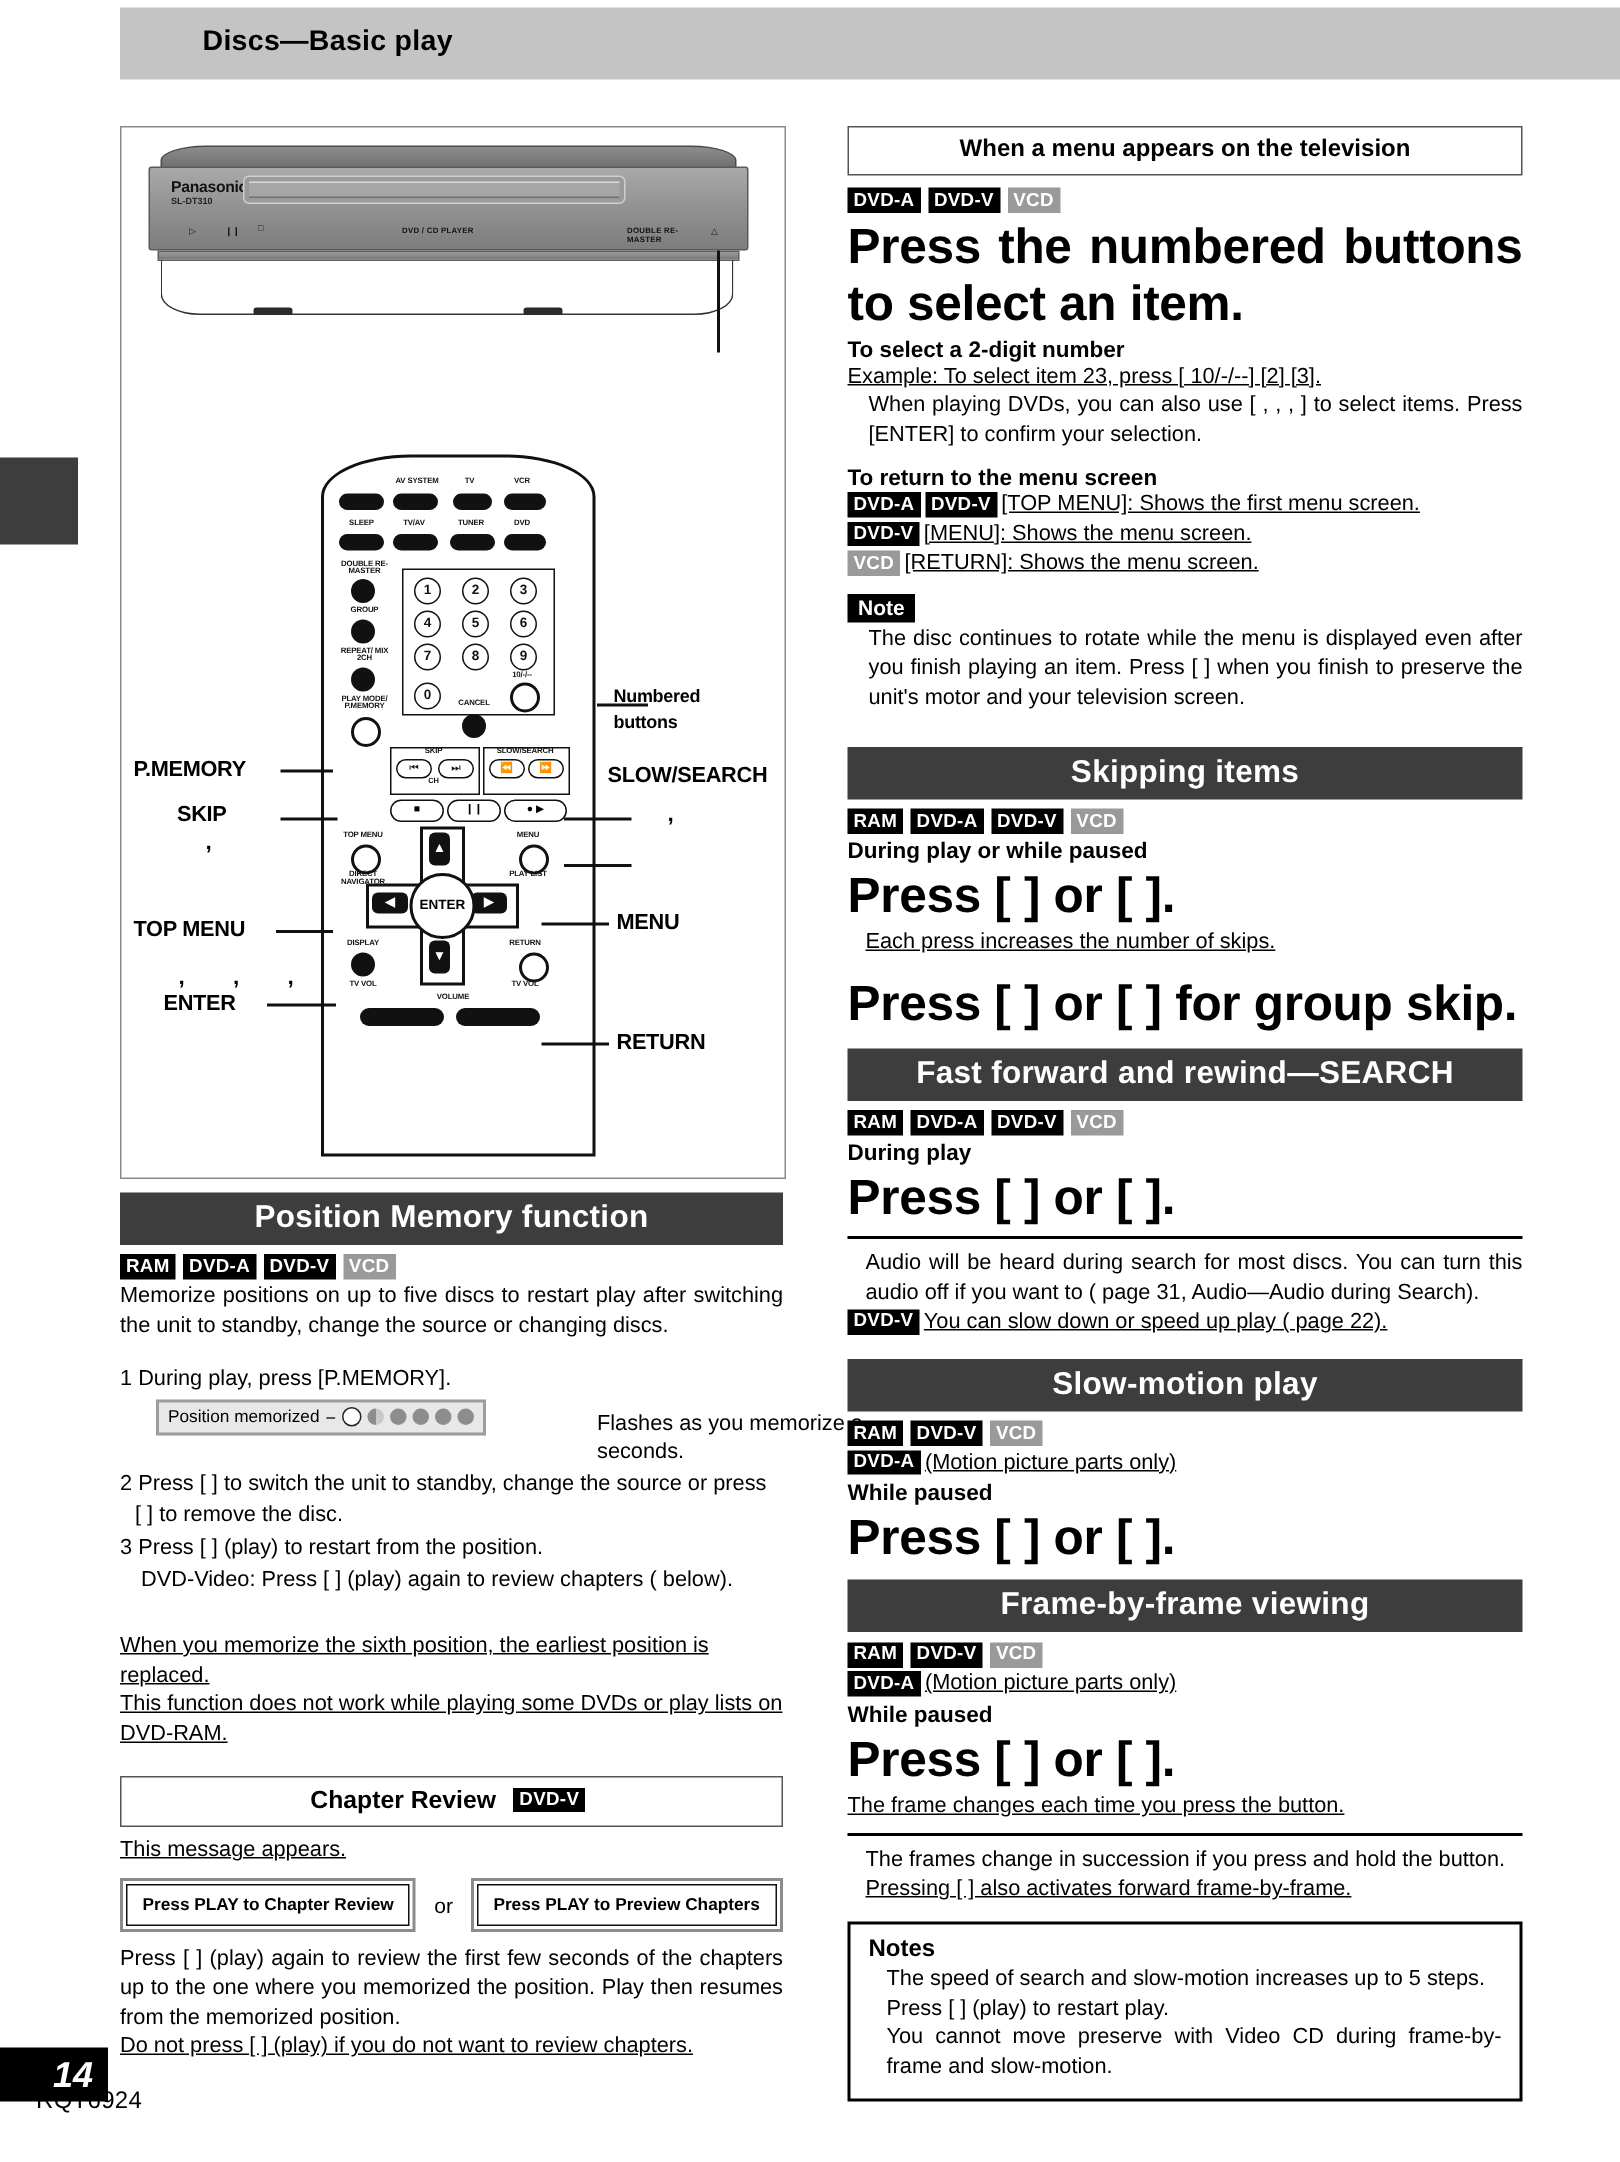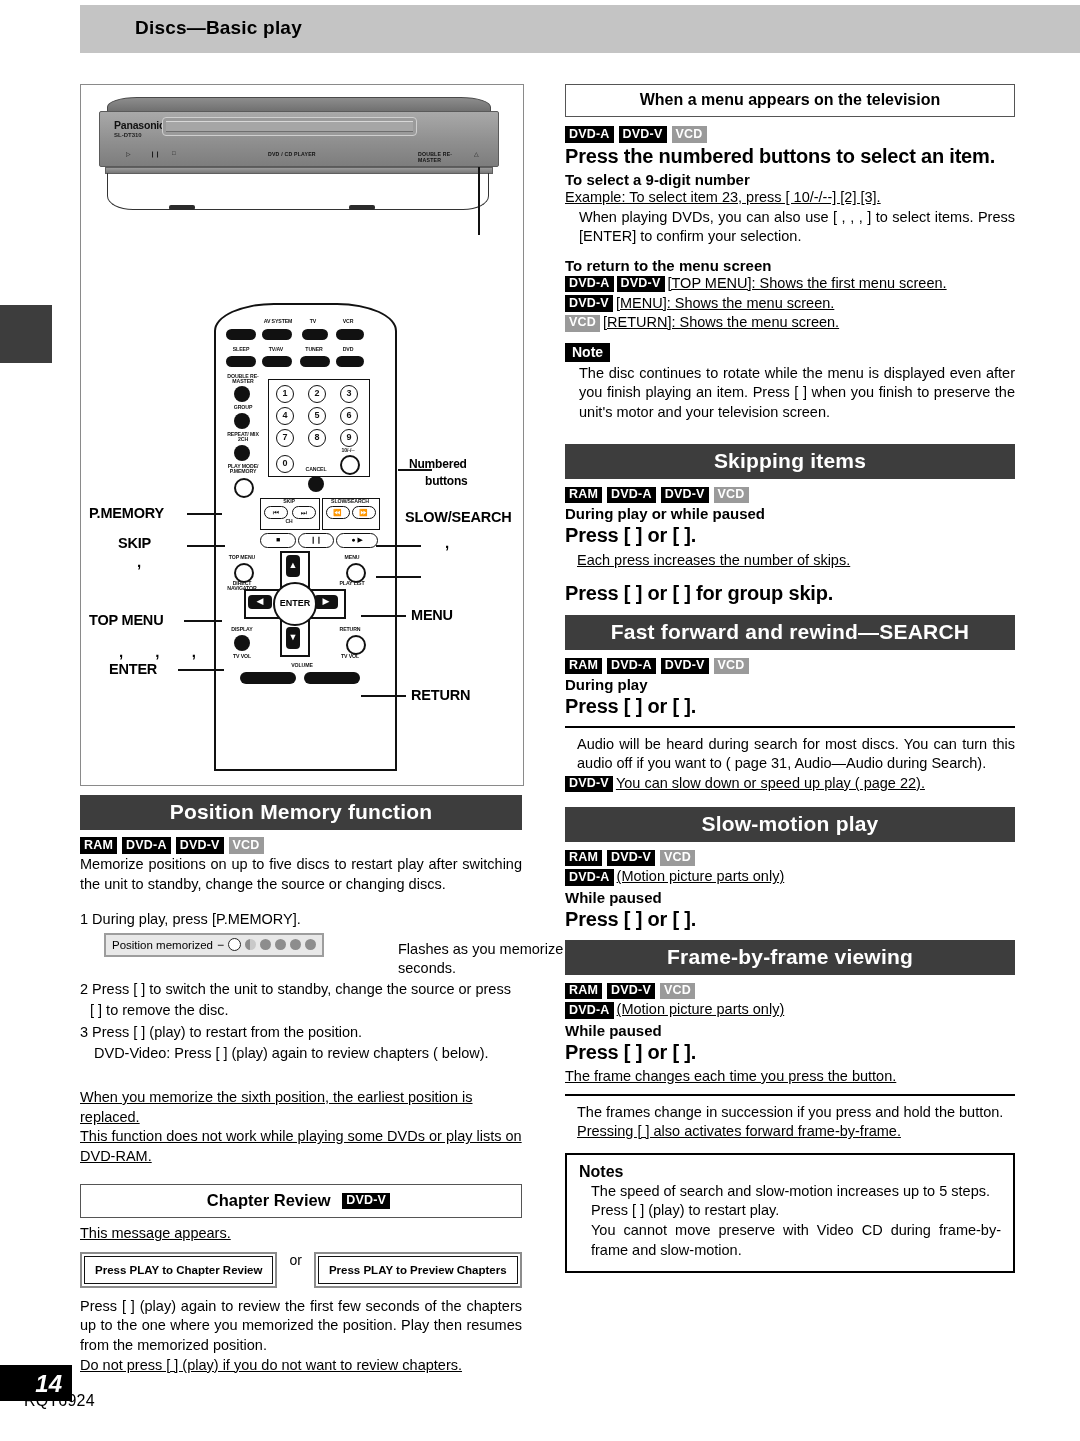--- a/index.html
+++ b/index.html
@@ -62,21 +62,21 @@
     display:inline-block;background:#000;color:#fff;
     font-size:12.5px;font-weight:bold;letter-spacing:.2px;
     padding:1.5px 4px 2px 4px;margin-right:5px;line-height:1.05;
     vertical-align:middle;
   }
   .badge.gray{background:#9a9a9a;color:#fff;}
   .badge.inline{margin-right:3px;margin-left:0;}
 
   
   .bigline{
-    font-size:20px;font-weight:bold;line-height:1.16;letter-spacing:-.2px;
+    font-size:33px;font-weight:bold;line-height:1.16;letter-spacing:-.2px;
     margin:2px 0 3px 0;
   }
   .bigline.justify{text-align:justify;text-align-last:left;}
   .mid{font-size:15px;font-weight:bold;margin-top:2px;}
   .sub{font-size:15px;font-weight:bold;margin:10px 0 0 0;}
   .para{font-size:14.5px;line-height:1.35;text-align:justify;}
   .para.nj{text-align:left;text-decoration:underline;}
 
   
   .notetag{
@@ -181,21 +181,21 @@
   }
   .pmrow{display:flex;align-items:center;gap:4px;}
   .pmtxt{font-size:11.5px;}
   .pmdash{font-size:12px;}
   .pmcirc{width:11px;height:11px;border:1.6px solid #222;border-radius:50%;background:#fff;}
   .pmhalf{width:11px;height:11px;border-radius:50%;background:linear-gradient(90deg,#8d8d8d 50%,#c9c9c9 50%);}
   .pmdot{width:11px;height:11px;border-radius:50%;background:#8d8d8d;}
   .flashnote{position:absolute;left:318px;top:10px;font-size:14.5px;line-height:1.3;width:180px;}
 
   
-  .msgwrap{display:flex;align-items:flex-start;gap:12px;margin-top:8px;}
+  .msgwrap{display:flex;align-items:center;gap:12px;margin-top:8px;}
   .msgbox{
     border:2px solid #8c8c8c;background:#fff;padding:2px;
   }
   .msgbox > span{
     display:block;border:1.5px solid #111;padding:7px 10px;
     font-size:11.5px;font-weight:bold;text-align:center;
   }
   .orword{font-size:14px;}
 
   
@@ -341,21 +341,21 @@
 
     <div class="co" style="left:8px;top:527px;">TOP MENU</div>
     <div class="coline" style="left:103px;top:535px;width:38px;"></div>
 
     <div class="comma" style="left:38px;top:558px;letter-spacing:14px;">,    ,    ,</div>
     <div class="co" style="left:28px;top:576px;">ENTER</div>
     <div class="coline" style="left:97px;top:584px;width:46px;"></div>
 
     <div class="coline" style="left:317px;top:384px;width:34px;"></div>
     <div class="co small" style="left:328px;top:372px;">Numbered</div>
-    <div class="co small" style="left:344px;top:389px;">buttons</div>
+    <div class="co small" style="left:328px;top:389px;">buttons</div>
 
     <div class="co" style="left:324px;top:424px;">SLOW/SEARCH</div>
     <div class="coline" style="left:295px;top:460px;width:45px;"></div>
     <div class="comma" style="left:364px;top:449px;">,</div>
     <div class="coline" style="left:295px;top:491px;width:45px;"></div>
 
     <div class="co" style="left:330px;top:522px;">MENU</div>
     <div class="coline" style="left:280px;top:530px;width:45px;"></div>
 
     <div class="co" style="left:330px;top:602px;">RETURN</div>
@@ -429,21 +429,21 @@
 
     
     <div class="hbox" style="font-size:16px;">When a menu appears on the television</div>
 
     <div class="badges" style="margin-top:8px;">
       <span class="badge">DVD-A</span><span class="badge">DVD-V</span><span class="badge gray">VCD</span>
     </div>
 
     <div class="bigline justify">Press the numbered buttons to select an item.</div>
 
-    <div class="mid">To select a 9-digit number</div>
+    <div class="mid">To select a 2-digit number</div>
     <div class="para nj">Example:  To select item 23, press [    10/-/--]     [2]     [3].</div>
     <div class="para" style="padding-left:14px;">When playing DVDs, you can also use [    ,     ,     ,     ] to select items. Press [ENTER] to confirm your selection.</div>
 
     <div class="sub">To return to the menu screen</div>
     <div class="para nj">
       <span class="badge inline">DVD-A</span><span class="badge inline">DVD-V</span><span>[TOP MENU]:  Shows the first menu screen.</span>
     </div>
     <div class="para nj">
       <span class="badge inline">DVD-V</span><span>[MENU]:  Shows the menu screen.</span>
     </div>

